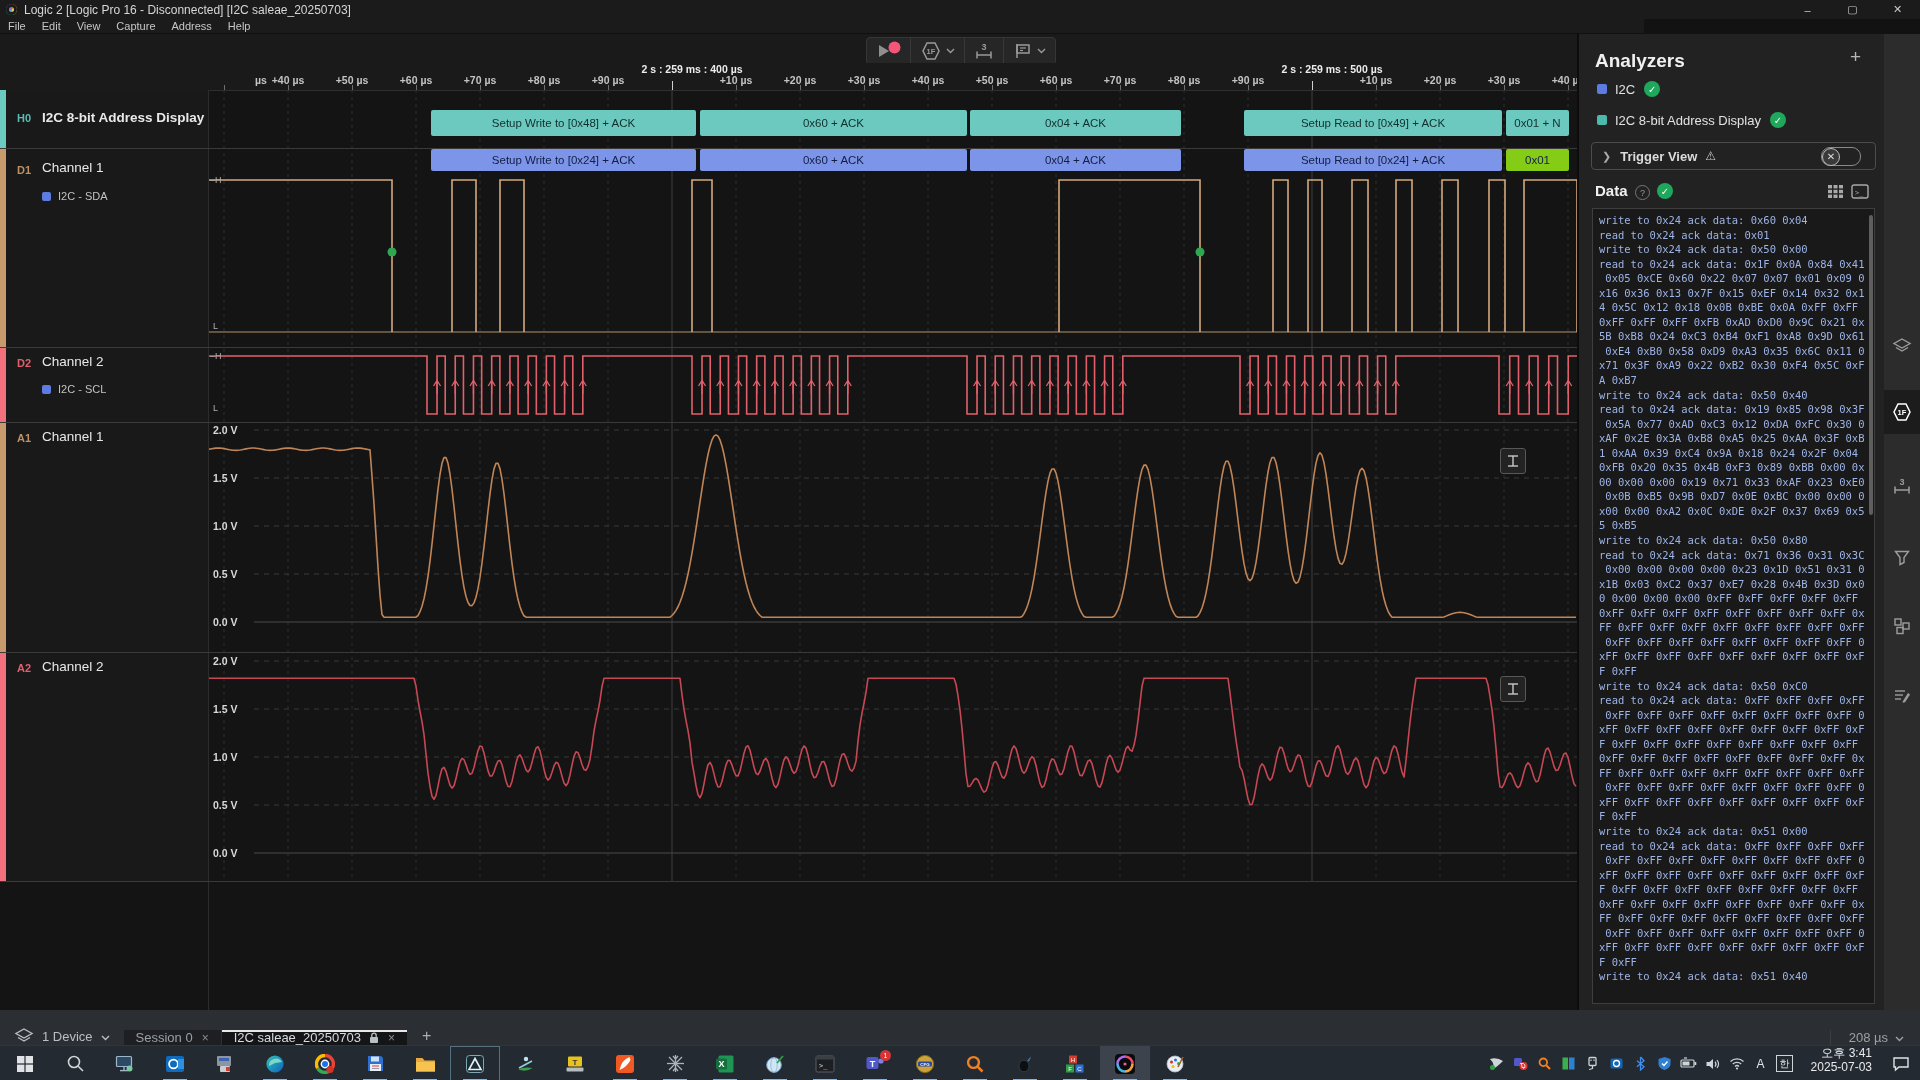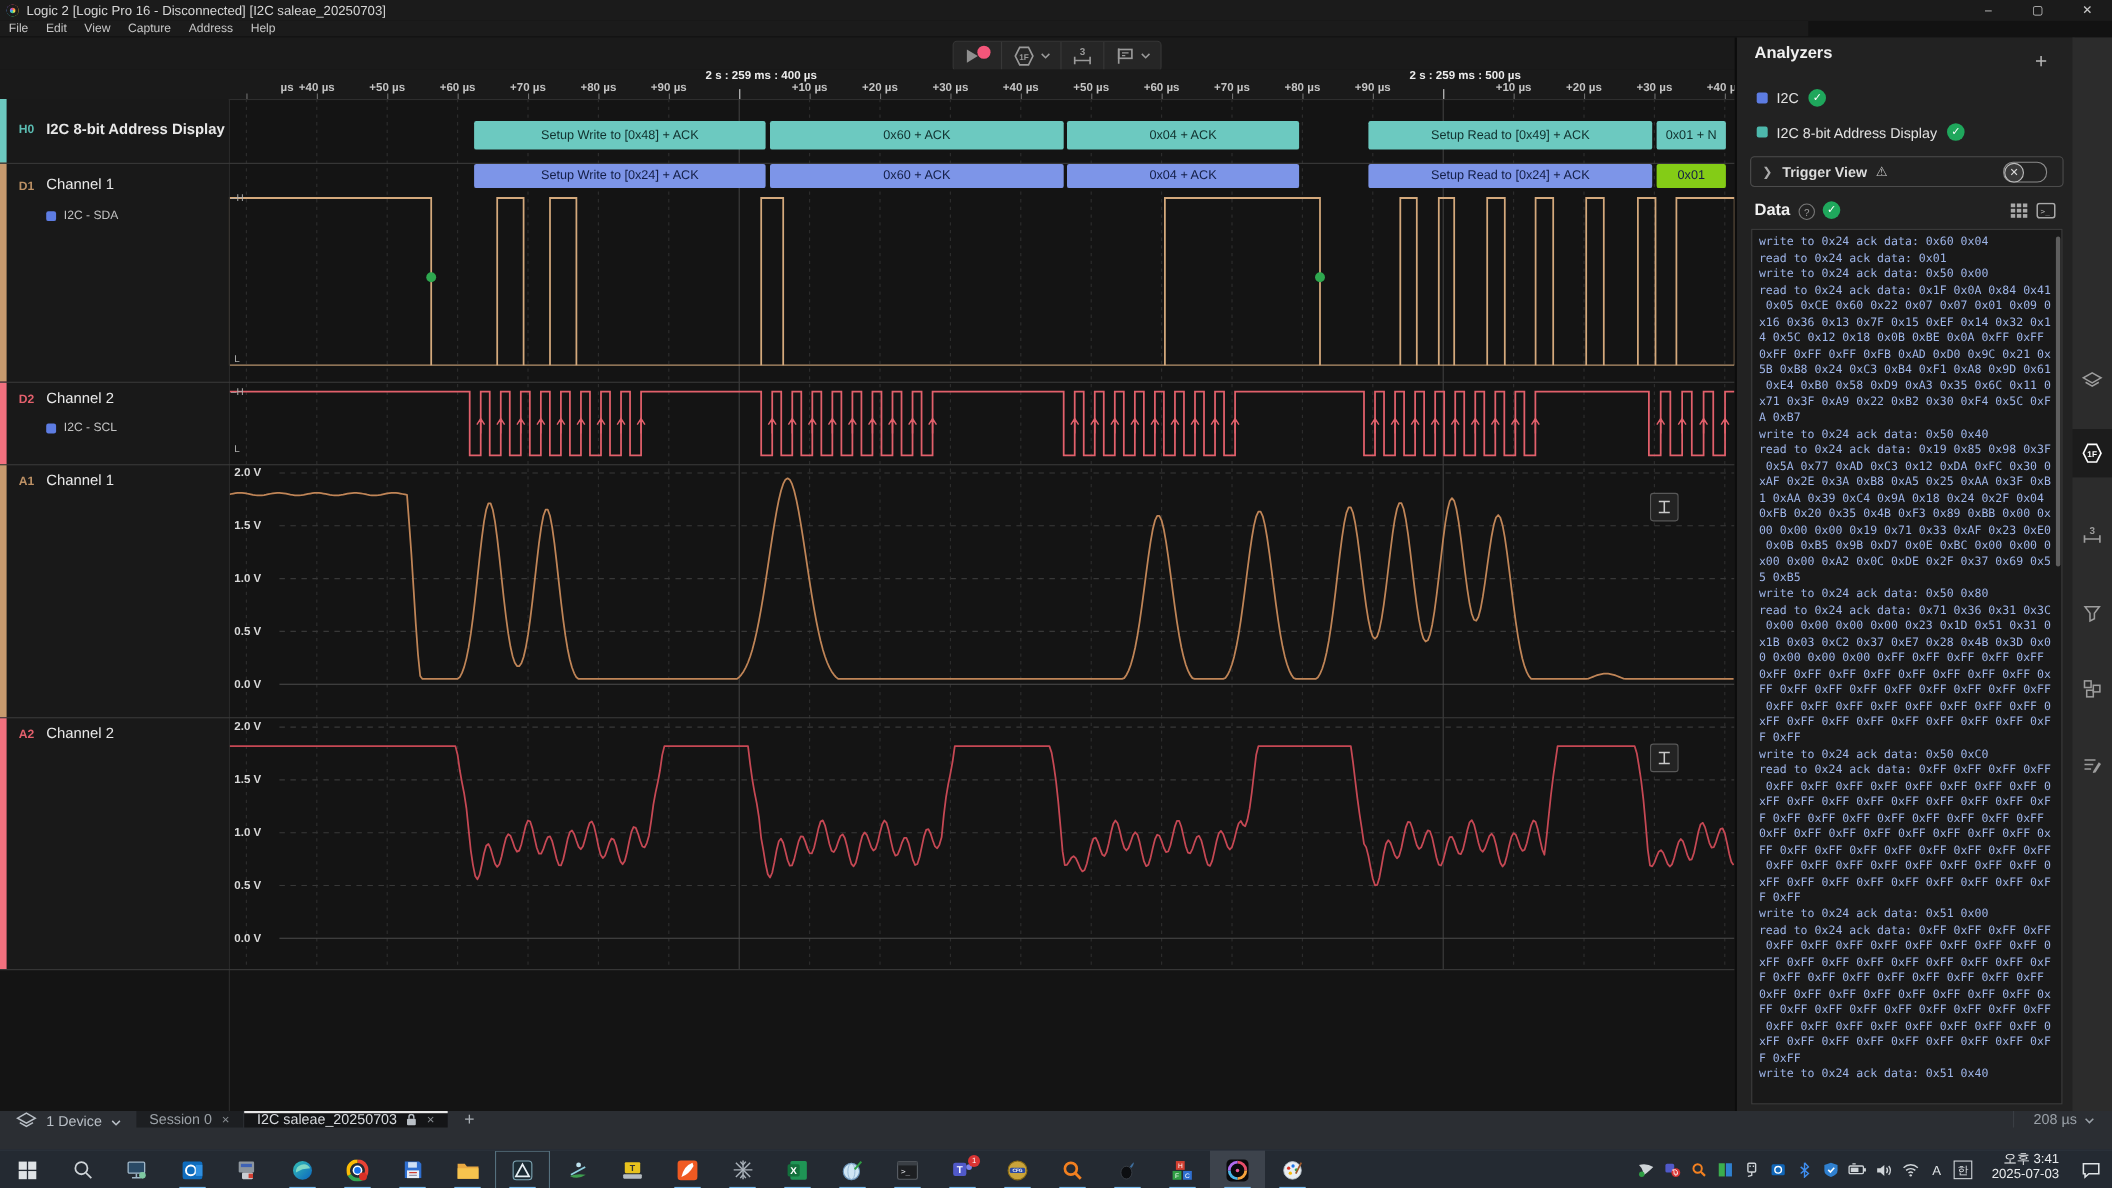--- a/index.html
+++ b/index.html
@@ -49,21 +49,21 @@
   .anno-bar{position:absolute;border-radius:2px;font-size:11.5px;display:flex;align-items:center;
             justify-content:center;overflow:hidden;white-space:nowrap;}
   .lvl{position:absolute;font-size:9px;color:#b0b0b0;}
   .vlabel{position:absolute;left:5px;font-size:10.5px;font-weight:bold;color:#d8d8d8;}
   .measure-btn{position:absolute;width:24px;height:24px;background:#232323;border:1px solid #585858;
                border-radius:3px;display:flex;align-items:center;justify-content:center;}
   #hscroll{position:absolute;left:767px;top:936px;width:40px;height:5px;border-radius:3px;background:#5c5c5c;}
 
   
   #rpanel{position:absolute;left:1577px;top:34px;width:307px;height:976px;background:#222222;border-left:2px solid #0c0c0c;}
-  #rp-analyzers-title{position:absolute;left:16px;top:6px;font-size:15px;font-weight:bold;color:#f0f0f0;}
+  #rp-analyzers-title{position:absolute;left:16px;top:16px;font-size:19px;font-weight:bold;color:#f0f0f0;}
   #rp-add{position:absolute;left:271px;top:12px;font-size:19px;color:#b5b5b5;}
   .an-item{position:absolute;left:18px;display:flex;align-items:center;}
   .an-sq{width:10px;height:10px;border-radius:2px;margin-right:8px;}
   .an-label{font-size:13px;color:#e2e2e2;margin-right:9px;text-align:center;}
   .check{width:16px;height:16px;border-radius:50%;background:#1fa75c;color:#fff;font-size:10px;
          display:flex;align-items:center;justify-content:center;}
   #trigger-box{position:absolute;left:12px;top:108px;width:283px;height:26px;border:1px solid #4c4c4c;
                border-radius:4px;display:flex;align-items:center;color:#dcdcdc;font-size:13px;}
   #trigger-chev{margin:0 9px 0 10px;color:#aaa;font-size:11px;}
   #trigger-warn{margin-left:8px;color:#cfcfcf;font-size:12px;}
@@ -80,21 +80,21 @@
   #log-pre{margin:0;padding:4px 2px 4px 6px;font-family:"DejaVu Sans Mono",monospace;font-size:10.5px;
            line-height:14.55px;color:#9db4e8;white-space:pre;}
   #log-thumb{position:absolute;right:1px;top:6px;width:4px;height:300px;background:#5e5e5e;border-radius:2px;}
 
   
   #rtoolbar{position:absolute;left:1884px;top:34px;width:36px;height:976px;background:#2c2c2c;}
   .rt-item{position:absolute;left:0;width:36px;height:44px;display:flex;align-items:center;justify-content:center;color:#9d9d9d;}
   .rt-item.active{background:#1c1c1c;color:#fff;}
 
   
-  #statusbar{position:absolute;left:0;top:1010px;width:1920px;height:35px;background:#2b2e33;display:flex;align-items:flex-start;}
+  #statusbar{position:absolute;left:0;top:1010px;width:1920px;height:35px;background:#2b2e33;display:flex;align-items:flex-end;}
   #device-area{display:flex;align-items:center;padding:0 14px 0 14px;color:#b9bfc6;font-size:13px;}
   .tab{display:flex;align-items:center;padding:0 12px;font-size:13px;color:#9aa0a6;background:#1d1f22;margin-right:1px;position:relative;}
   .tab.active{background:#141517;color:#d6d9dd;}
   .tab.active::before{content:"";position:absolute;left:0;top:0;width:100%;height:2px;background:#e8e8e8;}
   .tab-close{margin-left:9px;font-size:12px;color:#8a8f94;}
   .tab-lock{margin-left:8px;display:flex;}
   #tab-add{display:flex;align-items:center;padding:0 14px;color:#aab0b6;font-size:16px;}
   #zoom-area{margin-left:auto;display:flex;align-items:center;color:#9aa1a8;font-size:13px;padding-right:16px;
              border-left:1px solid #3a3e44;padding-left:18px;}
 

